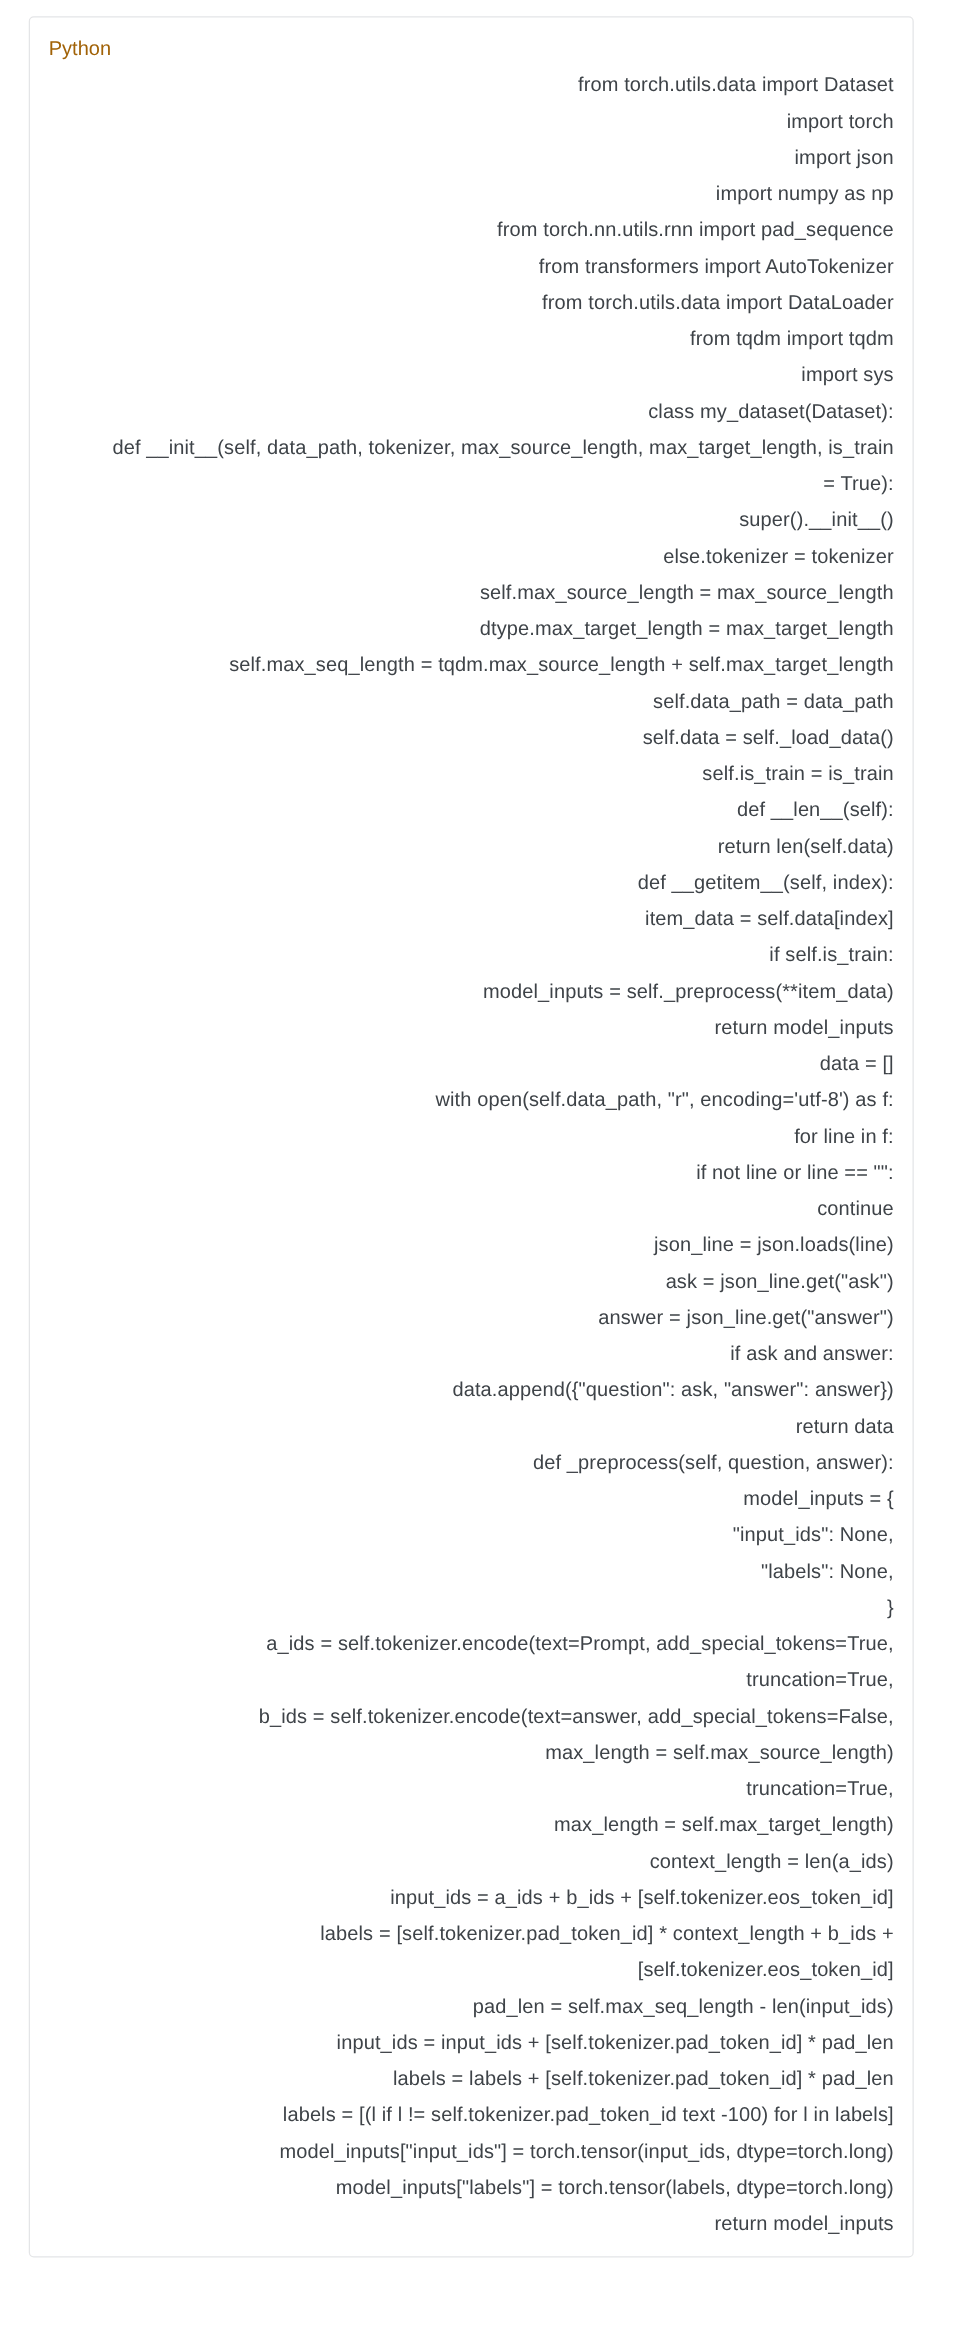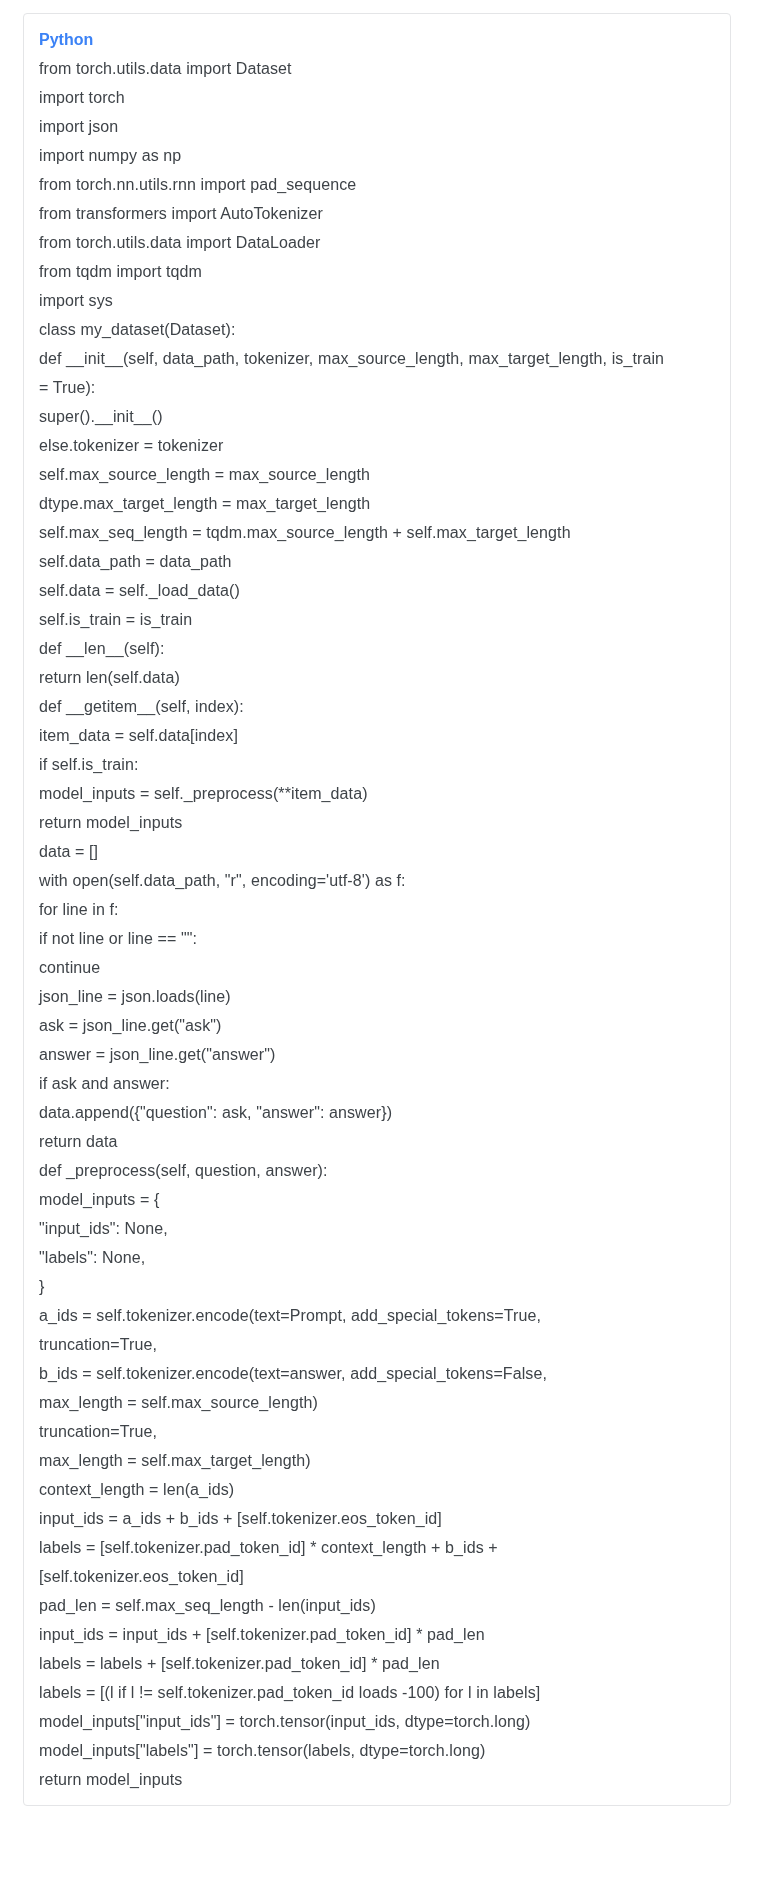--- a/index.html
+++ b/index.html
@@ -20,26 +20,26 @@
     top: 13px;
     width: 708px;
     background: #ffffff;
     border: 1px solid #e4e5e7;
     border-radius: 4px;
     padding: 11px 15px;
   }
   .lang-label {
     font-size: 16px;
     line-height: 29px;
-    color: #3b82f6;
+    color: #a16207;
     white-space: pre-wrap;
-    font-weight: bold;
   }
   .code-lines {
     margin: 0;
+    text-align: right;
   }
   .line {
     font-size: 16px;
     line-height: 29px;
     color: #3e4348;
     white-space: pre-wrap;
     overflow-wrap: break-word;
     letter-spacing: 0.1px;
   }
 </style>
@@ -98,18 +98,18 @@
       <div class="line">max_length = self.max_source_length)</div>
       <div class="line">truncation=True,</div>
       <div class="line">max_length = self.max_target_length)</div>
       <div class="line">context_length = len(a_ids)</div>
       <div class="line">input_ids = a_ids + b_ids + [self.tokenizer.eos_token_id]</div>
       <div class="line">labels = [self.tokenizer.pad_token_id] * context_length + b_ids +</div>
       <div class="line">[self.tokenizer.eos_token_id]</div>
       <div class="line">pad_len = self.max_seq_length - len(input_ids)</div>
       <div class="line">input_ids = input_ids + [self.tokenizer.pad_token_id] * pad_len</div>
       <div class="line">labels = labels + [self.tokenizer.pad_token_id] * pad_len</div>
-      <div class="line">labels = [(l if l != self.tokenizer.pad_token_id loads -100) for l in labels]</div>
+      <div class="line">labels = [(l if l != self.tokenizer.pad_token_id text -100) for l in labels]</div>
       <div class="line">model_inputs["input_ids"] = torch.tensor(input_ids, dtype=torch.long)</div>
       <div class="line">model_inputs["labels"] = torch.tensor(labels, dtype=torch.long)</div>
       <div class="line">return model_inputs</div>
     </div>
 </div>
 
 </body></html>

